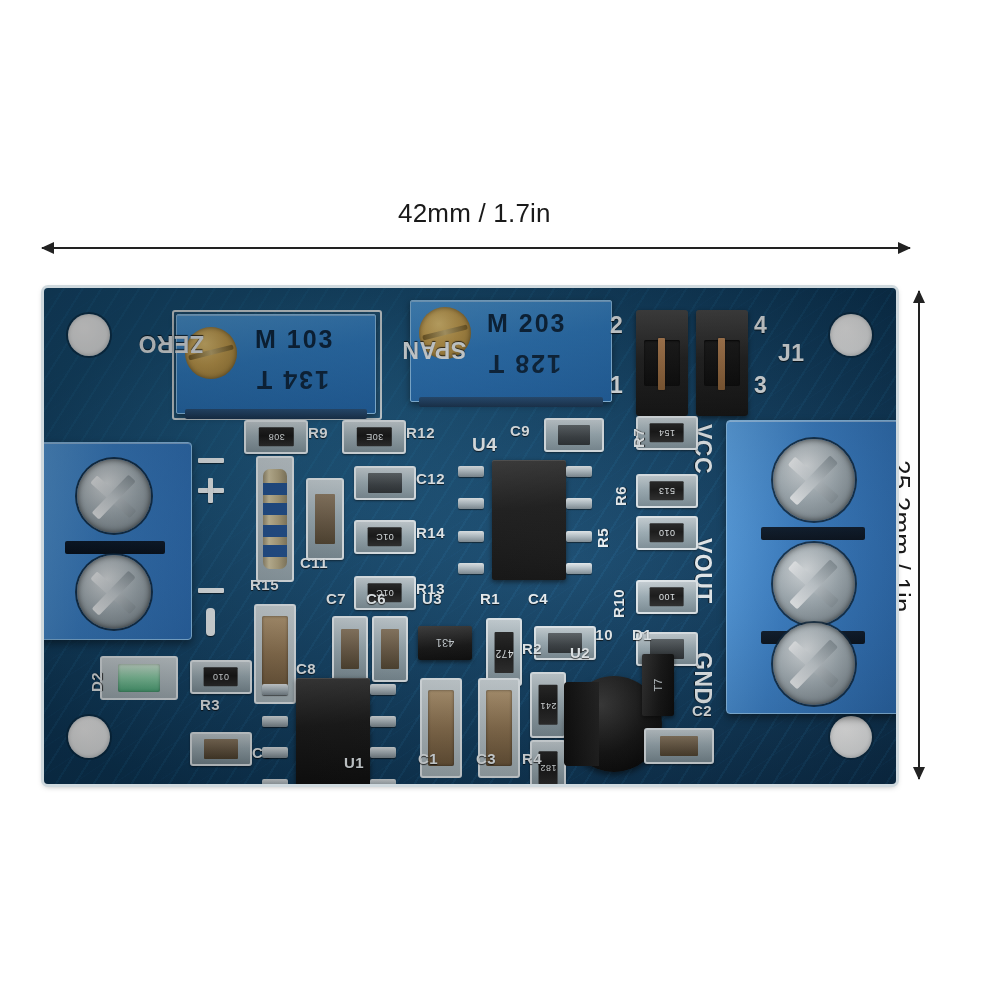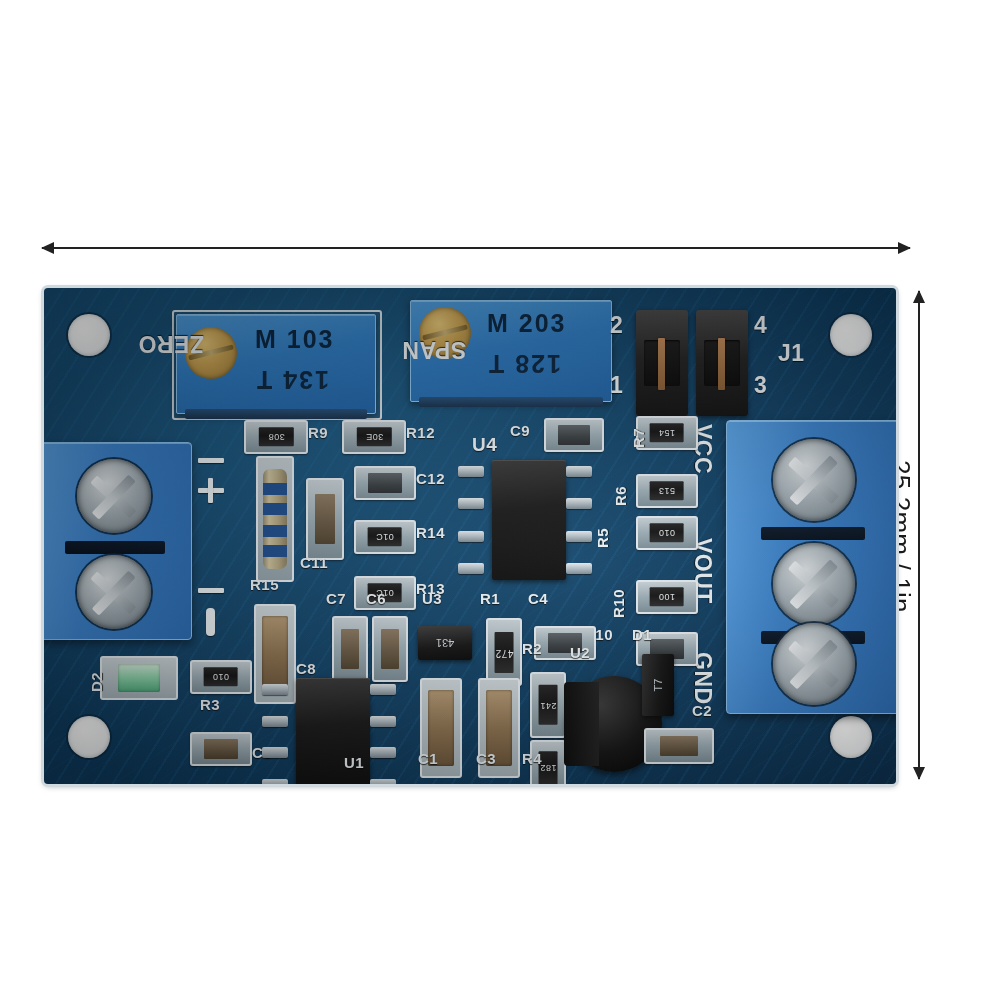--- a/index.html
+++ b/index.html
@@ -253,20 +253,21 @@
 
   
   .plus,.minus{position:absolute;background:#eef4f7;border-radius:1px;
     box-shadow:0 1px 1px rgba(0,0,0,.6);}
 </style>
 </head>
 <body>
 
 <div class="stage">
 
+  <div class="dim-label" id="dim-top-label">42mm / 1.7in</div>
   <div class="arrow-h"></div>
 
   <div class="dim-label" id="dim-right-label">25.2mm / 1in</div>
   <div class="arrow-v"></div>
 
   <div class="pcb">
     <div class="layer">
 
       <div class="hole" style="left:24px;top:26px;"></div>
       <div class="hole" style="left:786px;top:26px;"></div>

